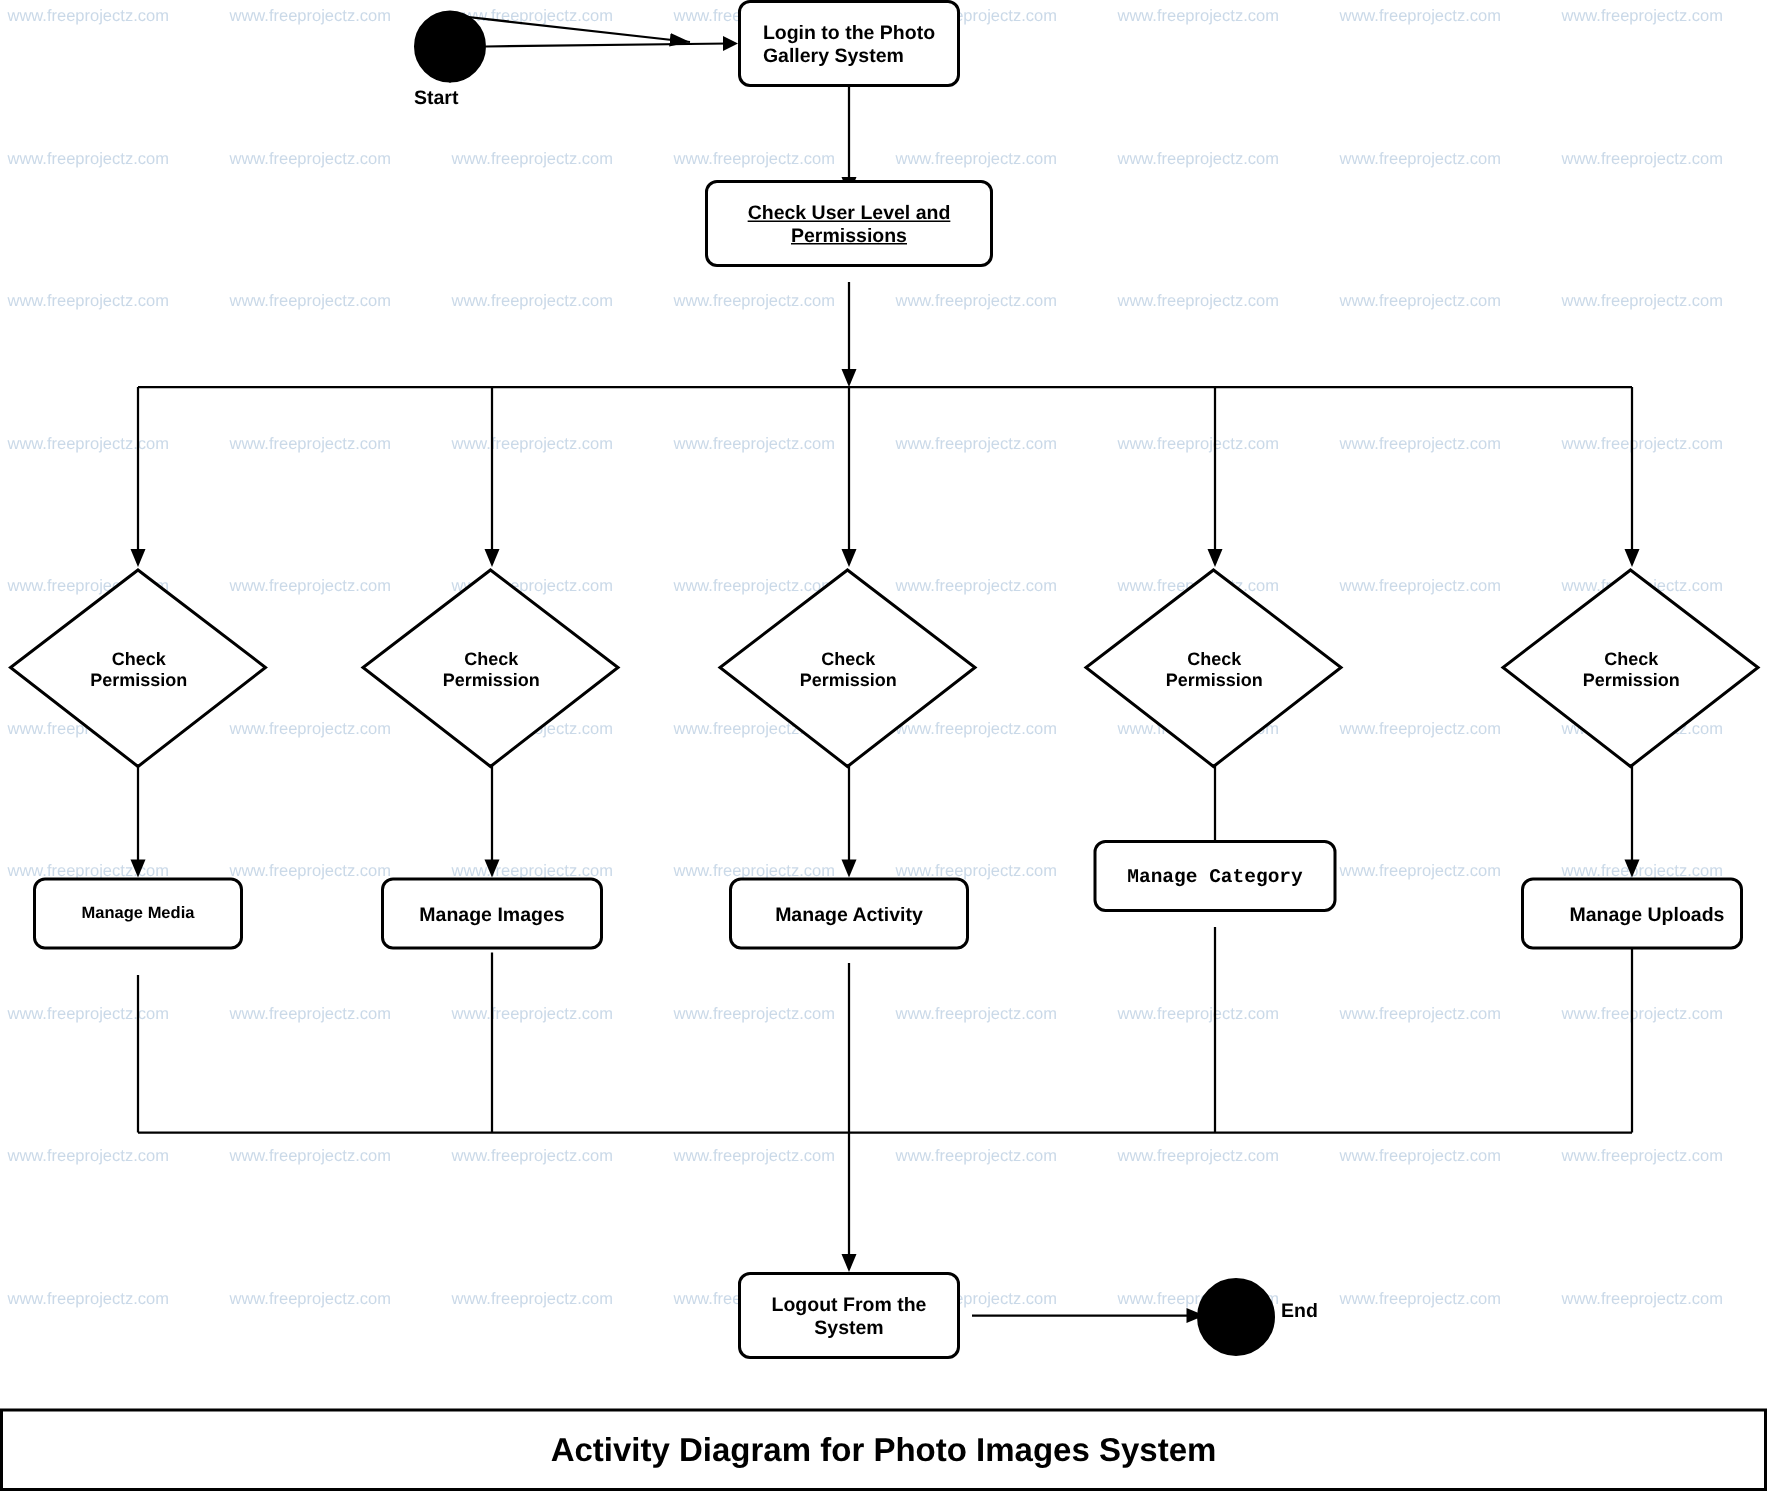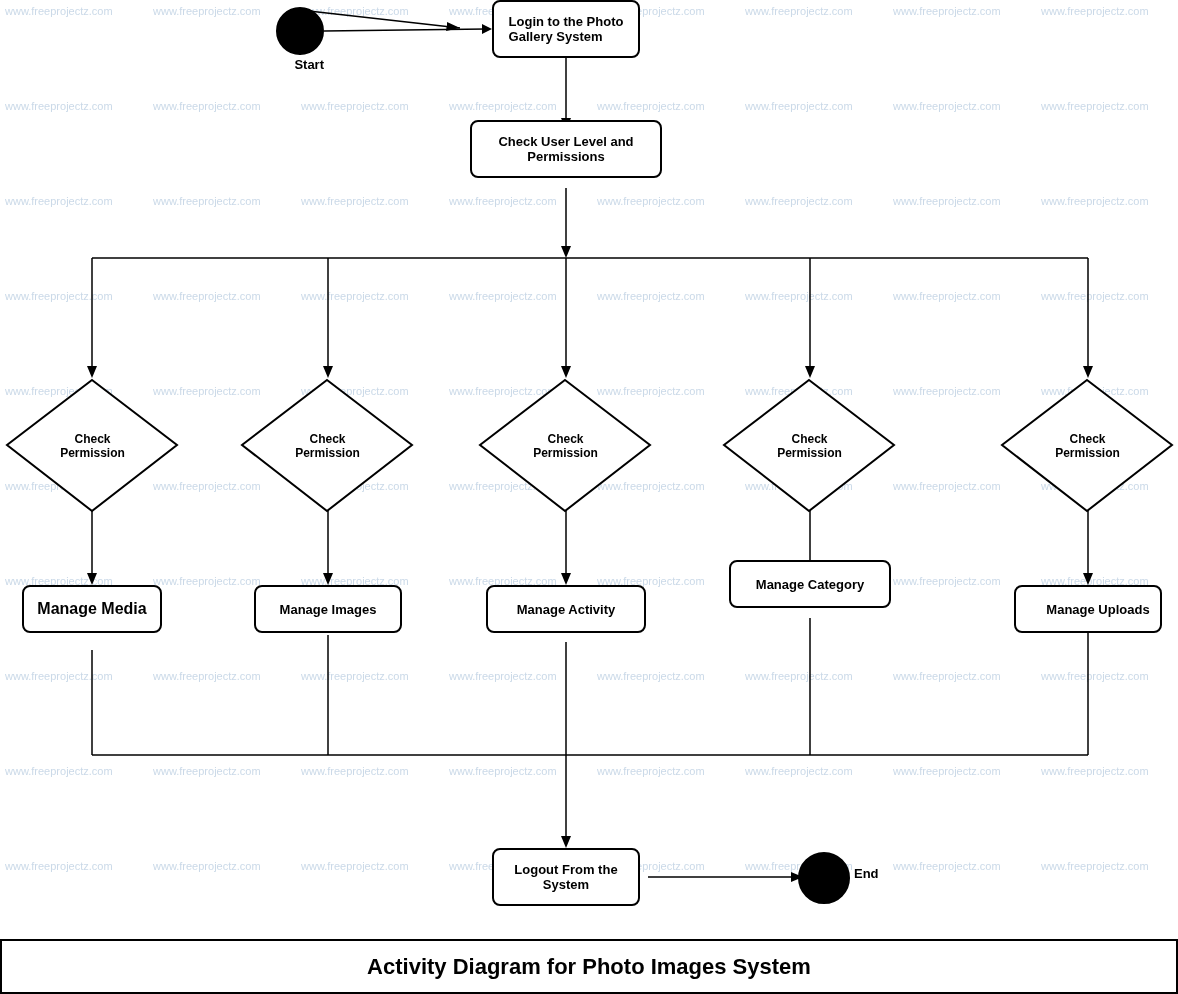--- a/index.html
+++ b/index.html
@@ -99,21 +99,21 @@
       font-size: 22px;
       font-weight: bold;
       background: #fff;
     }
 
     
     .label-text {
       position: absolute;
       font-size: 13px;
       font-weight: bold;
-      text-align: right;
+      text-align: left;
     }
   </style>
 </head>
 <body>
 
 <div class="watermark-container">
 <span class="watermark-text" style="left: 5px; top: 5px;">www.freeprojectz.com</span>
     <span class="watermark-text" style="left: 153px; top: 5px;">www.freeprojectz.com</span>
     <span class="watermark-text" style="left: 301px; top: 5px;">www.freeprojectz.com</span>
     <span class="watermark-text" style="left: 449px; top: 5px;">www.freeprojectz.com</span>
@@ -265,21 +265,21 @@
 <div class="shape circle-shape" style="width:48px;height:48px;left:276px;top:7px;">
 </div>
 
 <div class="label-text" style="left:276px;top:57px;width:48px;">Start</div>
 
 <div class="shape rect-shape" style="width:148px;height:58px;left:492px;top:0px;">
   <span style="white-space:pre-line;text-align:left;font-size:13px;font-weight:bold;">Login to the Photo
 Gallery System</span>
 </div>
 
-<div class="shape rect-shape" style="width:192px;height:58px;left:470px;top:120px;">
+<div class="shape rect-shape" style="width:192px;height:58px;left:470px;top:120px;text-decoration:underline;">
   <span style="white-space:pre-line;text-align:center;font-size:13px;font-weight:bold;">Check User Level and
 Permissions</span>
 </div>
 
 <div class="diamond-container" style="width:175px;height:135px;left:5px;top:378px;">
   <svg class="diamond-svg" viewBox="0 0 175 135">
     <polygon points="87,2 172,67 87,133 2,67" fill="white" stroke="black" stroke-width="2"></polygon>
   </svg>
   <div class="diamond-inner">
     <span style="white-space:pre-line;font-size:12px;font-weight:bold;">Check
@@ -321,32 +321,32 @@
   <svg class="diamond-svg" viewBox="0 0 175 135">
     <polygon points="87,2 172,67 87,133 2,67" fill="white" stroke="black" stroke-width="2"></polygon>
   </svg>
   <div class="diamond-inner">
     <span style="white-space:pre-line;font-size:12px;font-weight:bold;">Check
 Permission</span>
   </div>
 </div>
 
 <div class="shape rect-shape" style="width:140px;height:48px;left:22px;top:585px;">
-  <span style="font-size:16px;font-weight:bold;">Manage Media</span>
+  <span style="font-size:11px;font-weight:bold;">Manage Media</span>
 </div>
 
 <div class="shape rect-shape" style="width:148px;height:48px;left:254px;top:585px;">
   <span style="font-size:13px;font-weight:bold;">Manage Images</span>
 </div>
 
 <div class="shape rect-shape" style="width:160px;height:48px;left:486px;top:585px;">
   <span style="font-size:13px;font-weight:bold;">Manage Activity</span>
 </div>
 
-<div class="shape rect-shape" style="width:162px;height:48px;left:729px;top:560px;">
+<div class="shape rect-shape" style="width:162px;height:48px;left:729px;top:560px;font-family:Liberation Mono, monospace;">
   <span style="font-size:13px;font-weight:bold;">Manage Category</span>
 </div>
 
 <div class="shape rect-shape" style="width:148px;height:48px;left:1014px;top:585px;padding-left:28px;">
   <span style="font-size:13px;font-weight:bold;">Manage Uploads</span>
 </div>
 
 <div class="shape rect-shape" style="width:148px;height:58px;left:492px;top:848px;">
   <span style="white-space:pre-line;font-size:13px;font-weight:bold;text-align:center;">Logout From the
 System</span>

